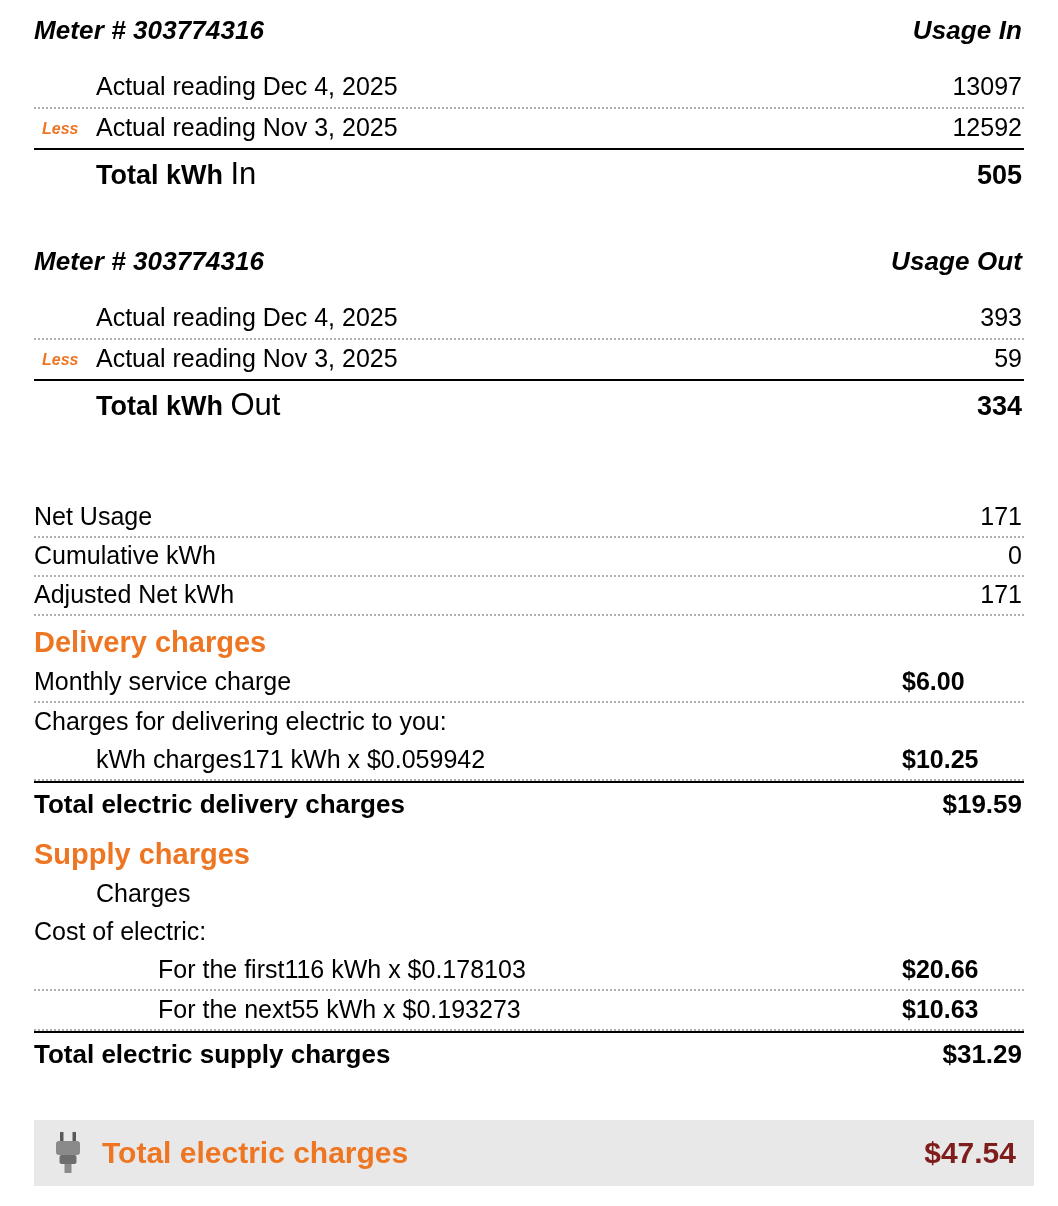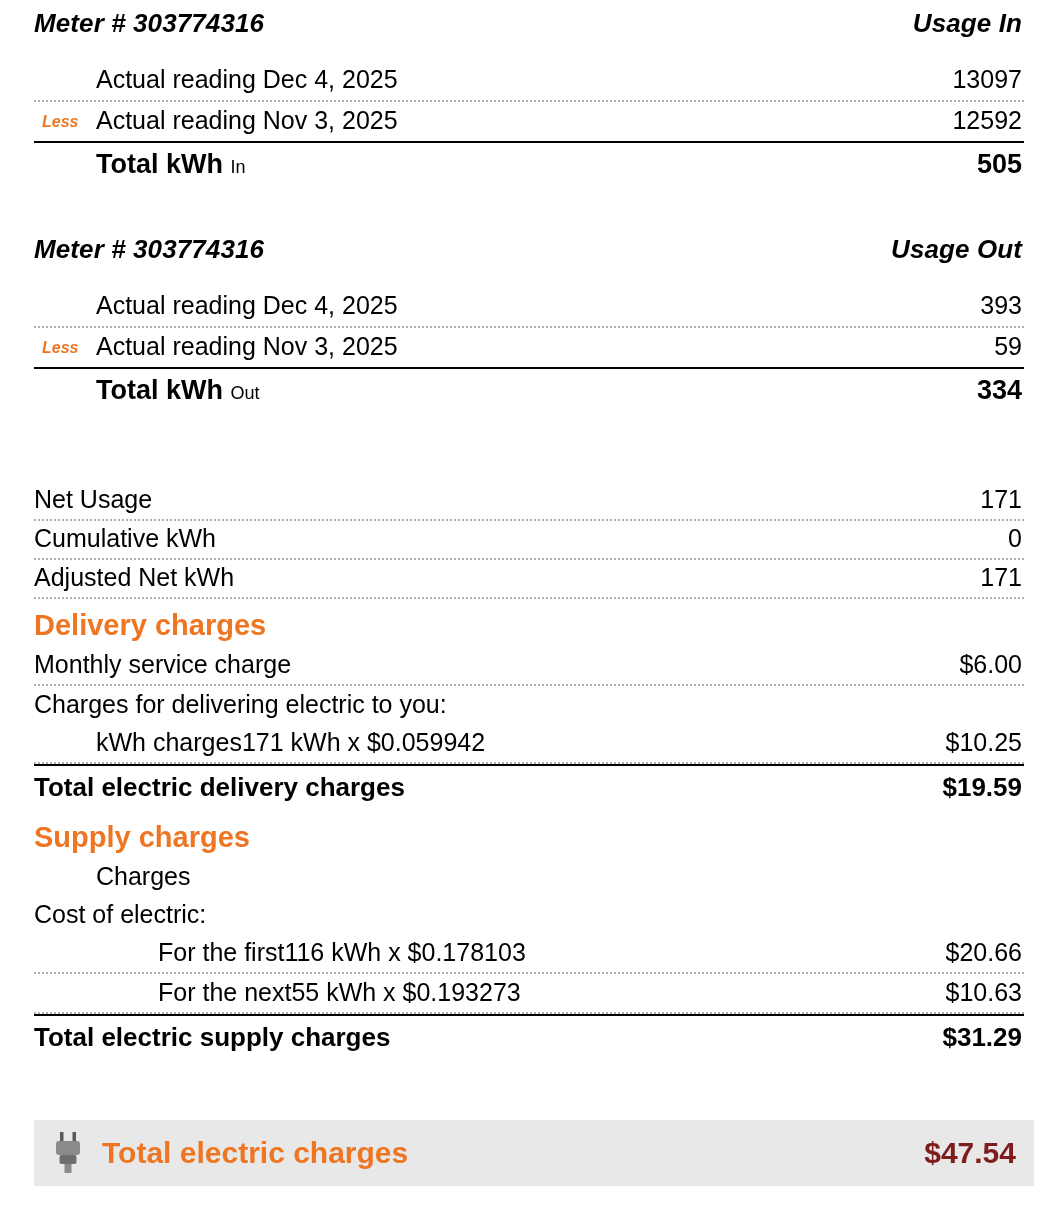--- a/index.html
+++ b/index.html
@@ -13,21 +13,21 @@
     font-family: "Liberation Sans", sans-serif;
     color: #000000;
     position: relative;
     overflow: hidden;
   }
   .page {
     position: relative;
     width: 1058px;
     height: 1206px;
     box-sizing: border-box;
-    padding: 8px 34px;
+    padding: 15px 34px;
   }
 
   
   .meter-header {
     display: flex;
     justify-content: space-between;
     align-items: baseline;
     font-style: italic;
     font-weight: bold;
     font-size: 26px;
@@ -70,21 +70,21 @@
     font-size: 25px;
     padding: 6px 0 2px 0;
   }
   .total-row .label {
     padding-left: 62px;
     font-weight: bold;
     font-size: 27px;
   }
   .total-row .label .suffix {
     font-weight: normal;
-    font-size: 18px;
+    font-size: 31px;
   }
   .total-row .value {
     font-weight: bold;
     font-size: 27px;
     padding-right: 2px;
   }
 
   .gap-lg { height: 52px; }
   .gap-xl { height: 68px; }
 
@@ -122,22 +122,23 @@
   .charge-row .c-label { flex: 0 0 auto; }
   .charge-row .c-mid {
     flex: 1 1 auto;
     text-align: left;
     padding-right: 96px;
     white-space: nowrap;
   }
   .charge-row .c-amt {
     flex: 0 0 auto;
     min-width: 120px;
-    text-align: right;
+    text-align: left;
     padding-right: 2px;
+    font-weight: bold;
   }
   .indent-1 { padding-left: 62px; }
   .indent-2 { padding-left: 124px; }
 
   .total-line {
     display: flex;
     justify-content: space-between;
     align-items: baseline;
     font-size: 26px;
     font-weight: bold;

